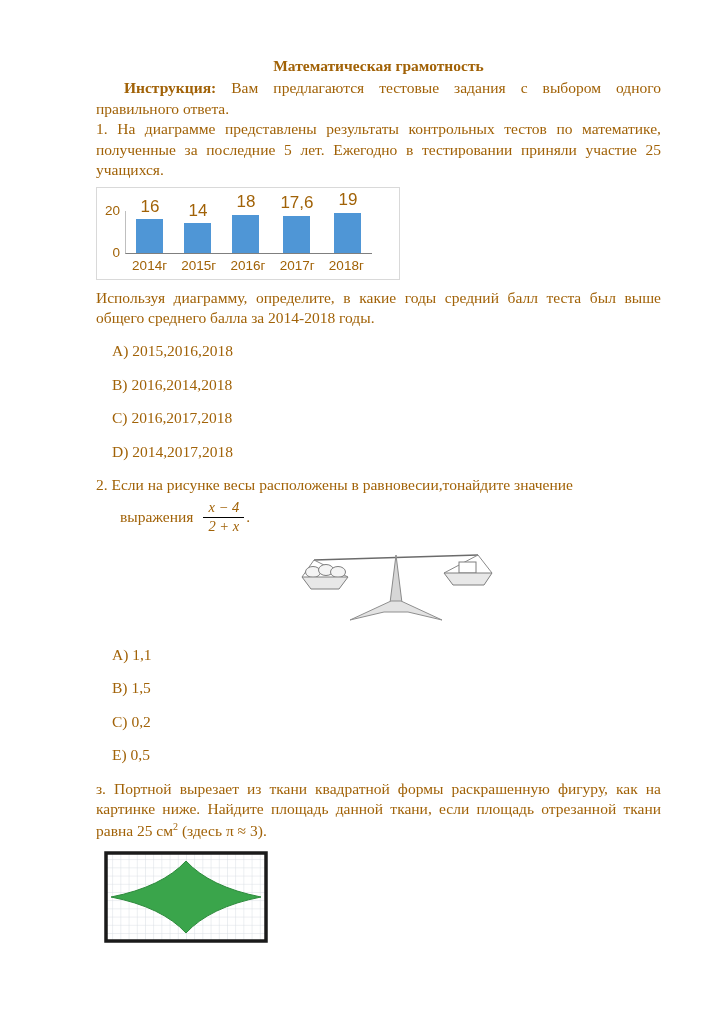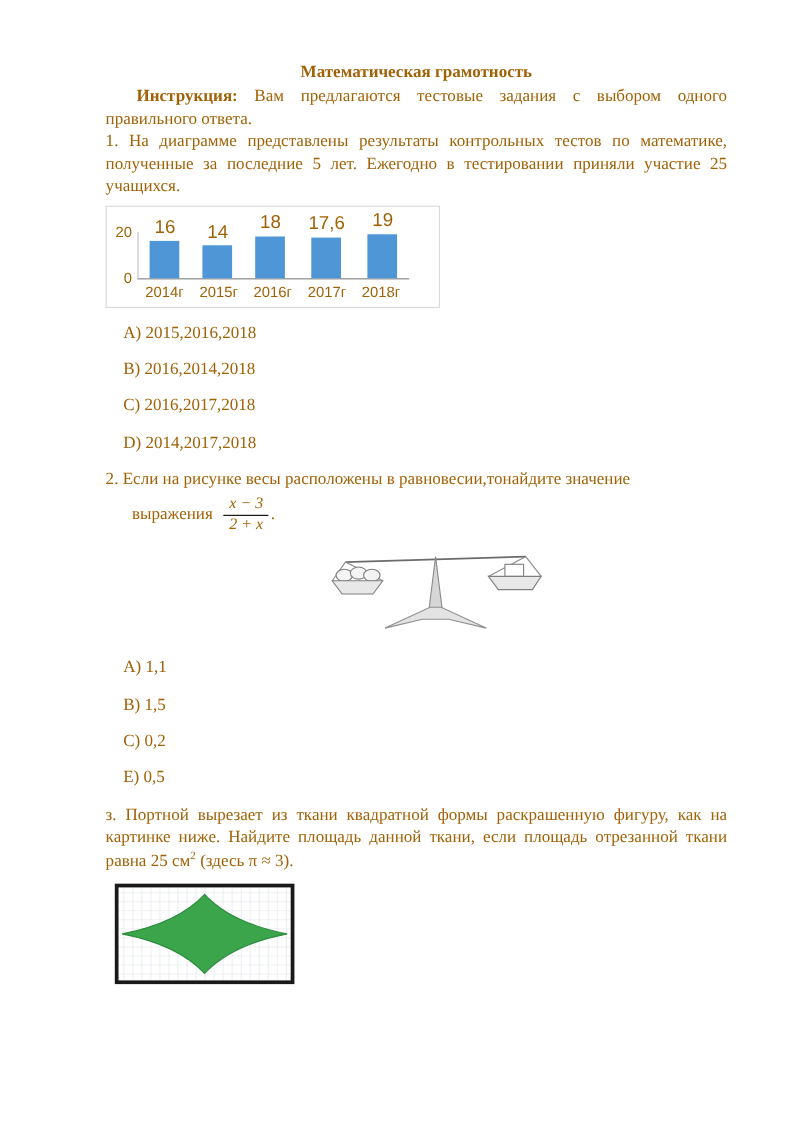--- a/index.html
+++ b/index.html
@@ -101,33 +101,34 @@
             <span class="chart-cat">2014г</span>
             <span class="chart-cat">2015г</span>
             <span class="chart-cat">2016г</span>
             <span class="chart-cat">2017г</span>
             <span class="chart-cat">2018г</span>
           </div>
       </div>
     </div>
   </div>
 
+  <p class="para">Используя диаграмму, определите, в какие годы средний балл теста был выше общего среднего балла за 2014-2018 годы.</p>
 
   <div class="options">
     <div class="option">A) 2015,2016,2018</div>
     <div class="option">B) 2016,2014,2018</div>
     <div class="option">C) 2016,2017,2018</div>
     <div class="option">D) 2014,2017,2018</div>
   </div>
 
   <p class="para">2. Если на рисунке весы расположены в равновесии,тонайдите значение</p>
   <div class="q2-expr-row">
     <span>выражения</span>
     <span class="fraction">
-      <span class="num">x − 3</span>
+      <span class="num">x − 4</span>
       <span class="den">2 + x</span>
     </span>
     <span>.</span>
   </div>
 
   <div class="figure-scale">
     <svg width="200" height="84" viewBox="0 0 200 84">
 
       <line x1="18" y1="17" x2="182" y2="12" stroke="#6b6b6b" stroke-width="1.6"></line>
 

